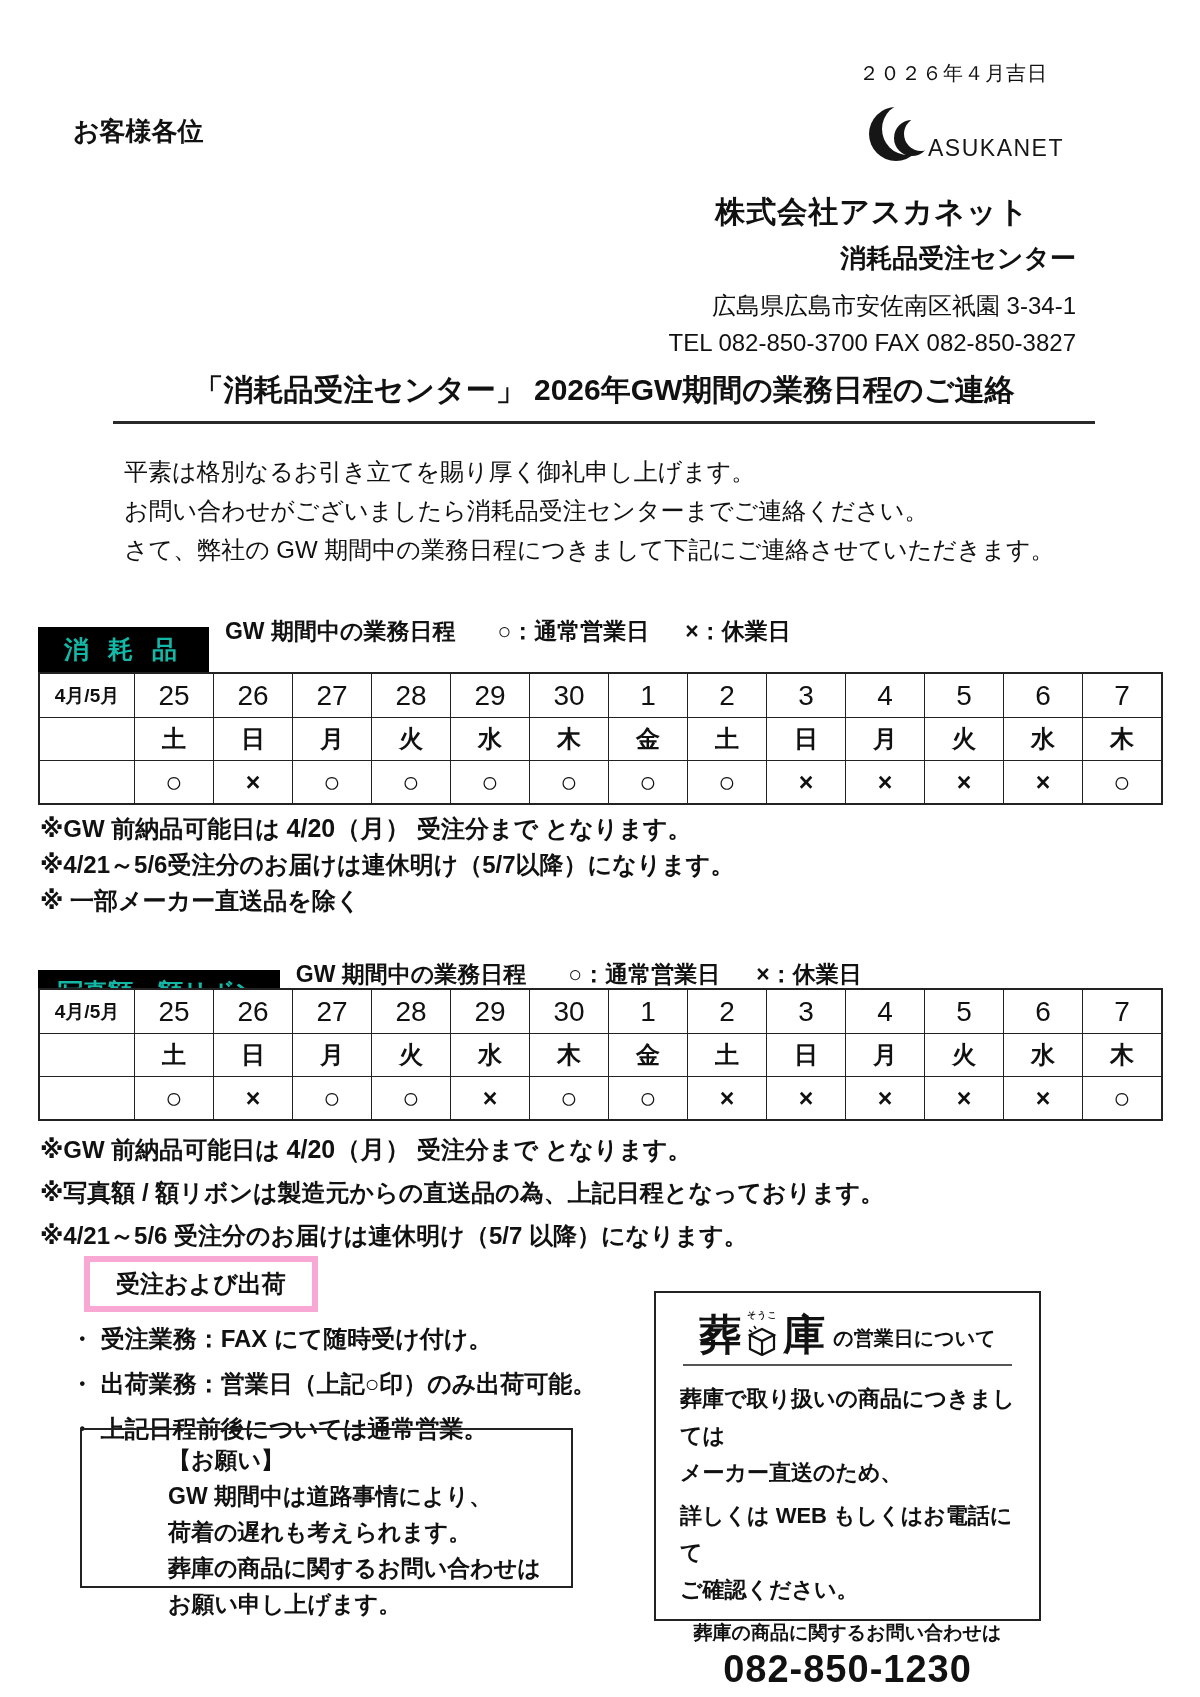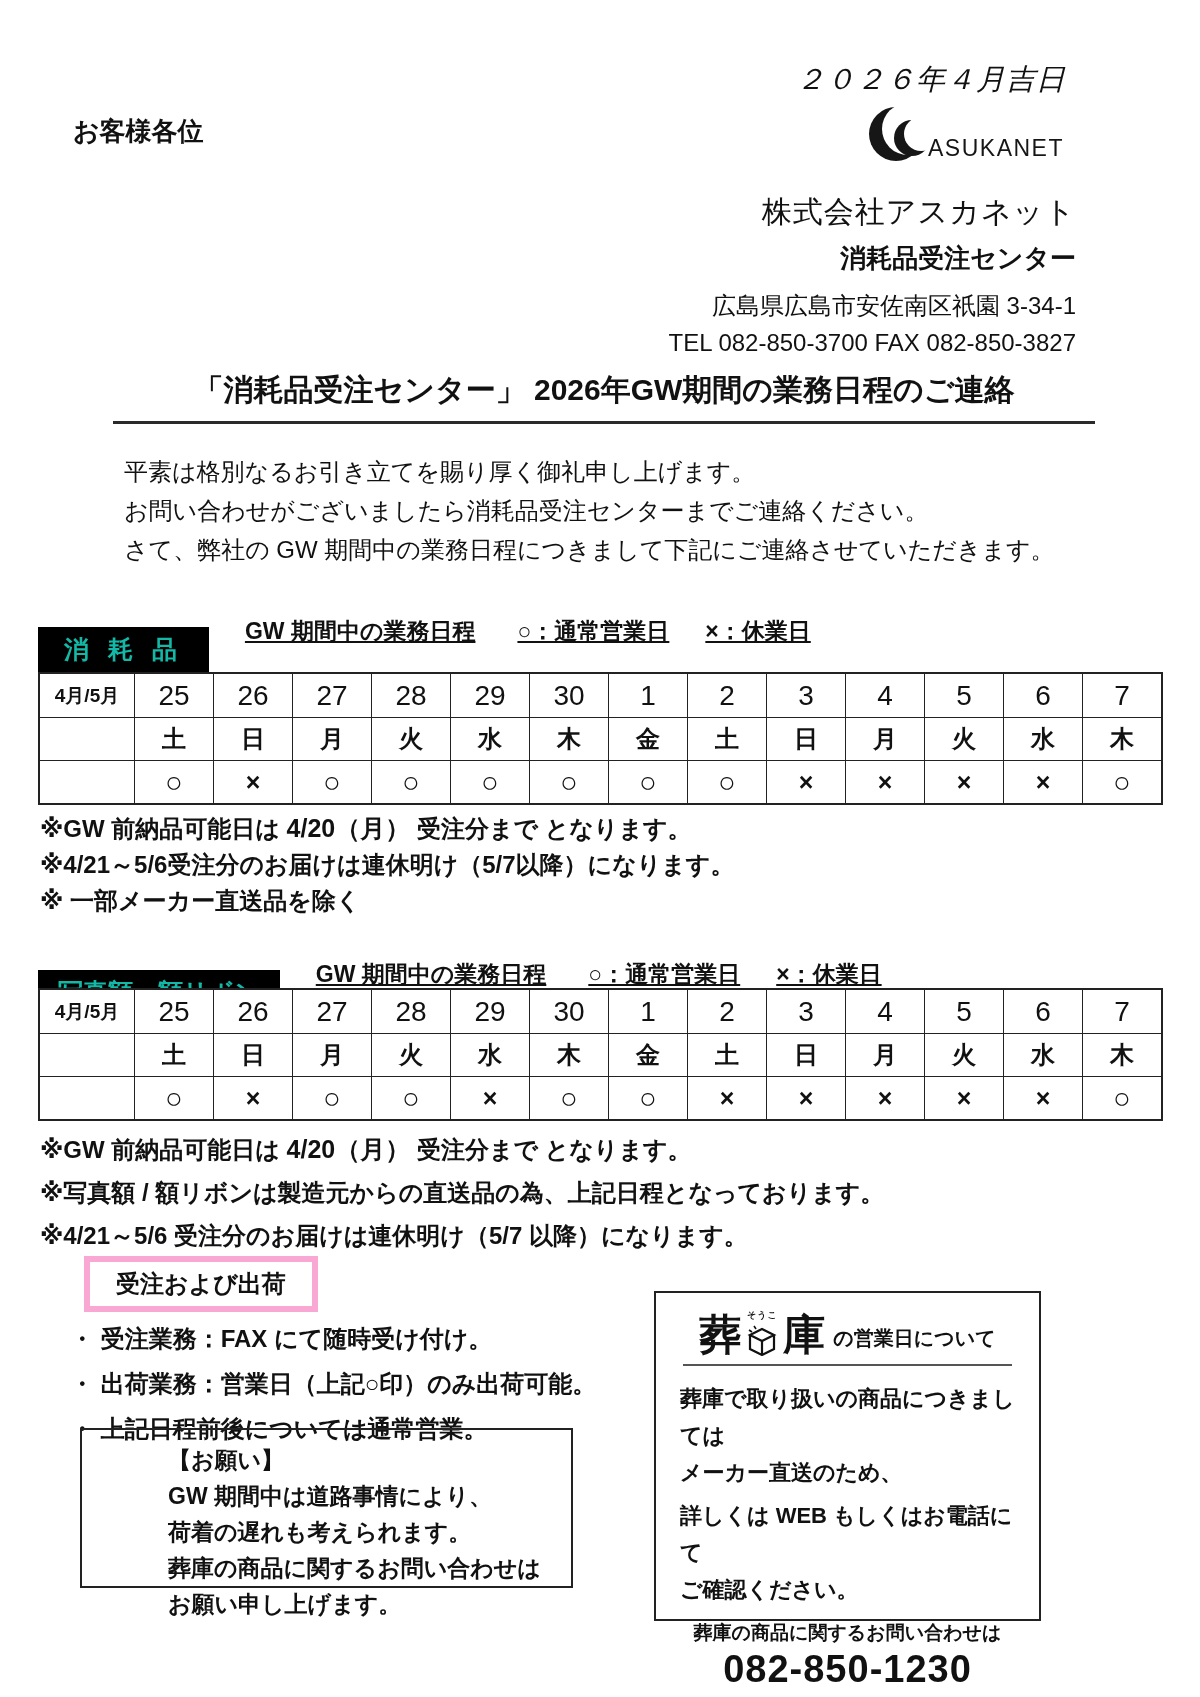--- a/index.html
+++ b/index.html
@@ -4,40 +4,40 @@
 <style>
   * { margin:0; padding:0; box-sizing:border-box; }
   html,body { background:#e9e9e9; }
   .page {
     position:relative; width:1200px; height:1697px; margin:0 auto;
     background:#ffffff; color:#111;
     font-family:"Liberation Sans","DejaVu Sans",sans-serif;
     overflow:hidden;
   }
   
-  .date { position:absolute; top:60px; right:134px; font-size:29px; font-weight:500; letter-spacing:1px;font-style:italic; }
+  .date { position:absolute; top:60px; right:152px; font-size:20px; font-weight:500; letter-spacing:1px; }
   .recipient { position:absolute; top:114px; left:73px; font-size:26px; font-weight:600; }
   .logo { position:absolute; top:96px; right:136px; width:196px; height:78px; }
   .sender { position:absolute; top:192px; right:124px; text-align:right; }
-  .sender .company { font-size:30px; font-weight:400; letter-spacing:1px; }
+  .sender .company { font-size:30px; font-weight:700; letter-spacing:1px;text-align:center; }
   .sender .dept { font-size:26px; font-weight:800; margin-top:8px; }
   .sender .addr { font-size:24px; font-weight:500; margin-top:14px; }
   .sender .tel { font-size:24px; font-weight:500; margin-top:7px; }
   
   .title-wrap { position:absolute; top:370px; left:4px; width:100%; text-align:center; }
   .title { display:inline-block; min-width:982px; font-size:30px; font-weight:800; padding:0 8px 10px; border-bottom:3px solid #2a2a2a; }
   
   .greeting { position:absolute; top:452px; left:124px; font-size:24px; font-weight:500; line-height:39px; }
   
   .sec-head { position:absolute; left:38px; display:flex; align-items:center; }
   .sec-head.s1 { top:591px; }
   .sec-head.s2 { top:934px; }
   .black-label { background:#000; color:#14b8a6; font-weight:700; font-size:25px; padding:6px 20px;margin-top:36px; }
   .black-label.wide { letter-spacing:6px; padding:6px 26px; }
-  .legend { display:flex; align-items:flex-start; font-size:23px; font-weight:700; margin-left:36px;text-decoration:underline; }
+  .legend { display:flex; align-items:flex-start; font-size:23px; font-weight:700; margin-left:16px; }
   .legend .lg-title { margin-right:42px; }
   .legend .lg-open { margin-right:36px; }
   
   .sched { position:absolute; left:38px; width:1125px; display:grid;
            grid-template-columns:94px repeat(13,1fr); border:2px solid #222; background:#fff; }
   .sched.t1 { top:672px; }
   .sched.t2 { top:988px; }
   .cell { height:43px; display:flex; align-items:center; justify-content:center;
           border-left:1.6px solid #222; border-top:1.6px solid #222; }
   .cell:nth-child(-n+14) { border-top:none; }

